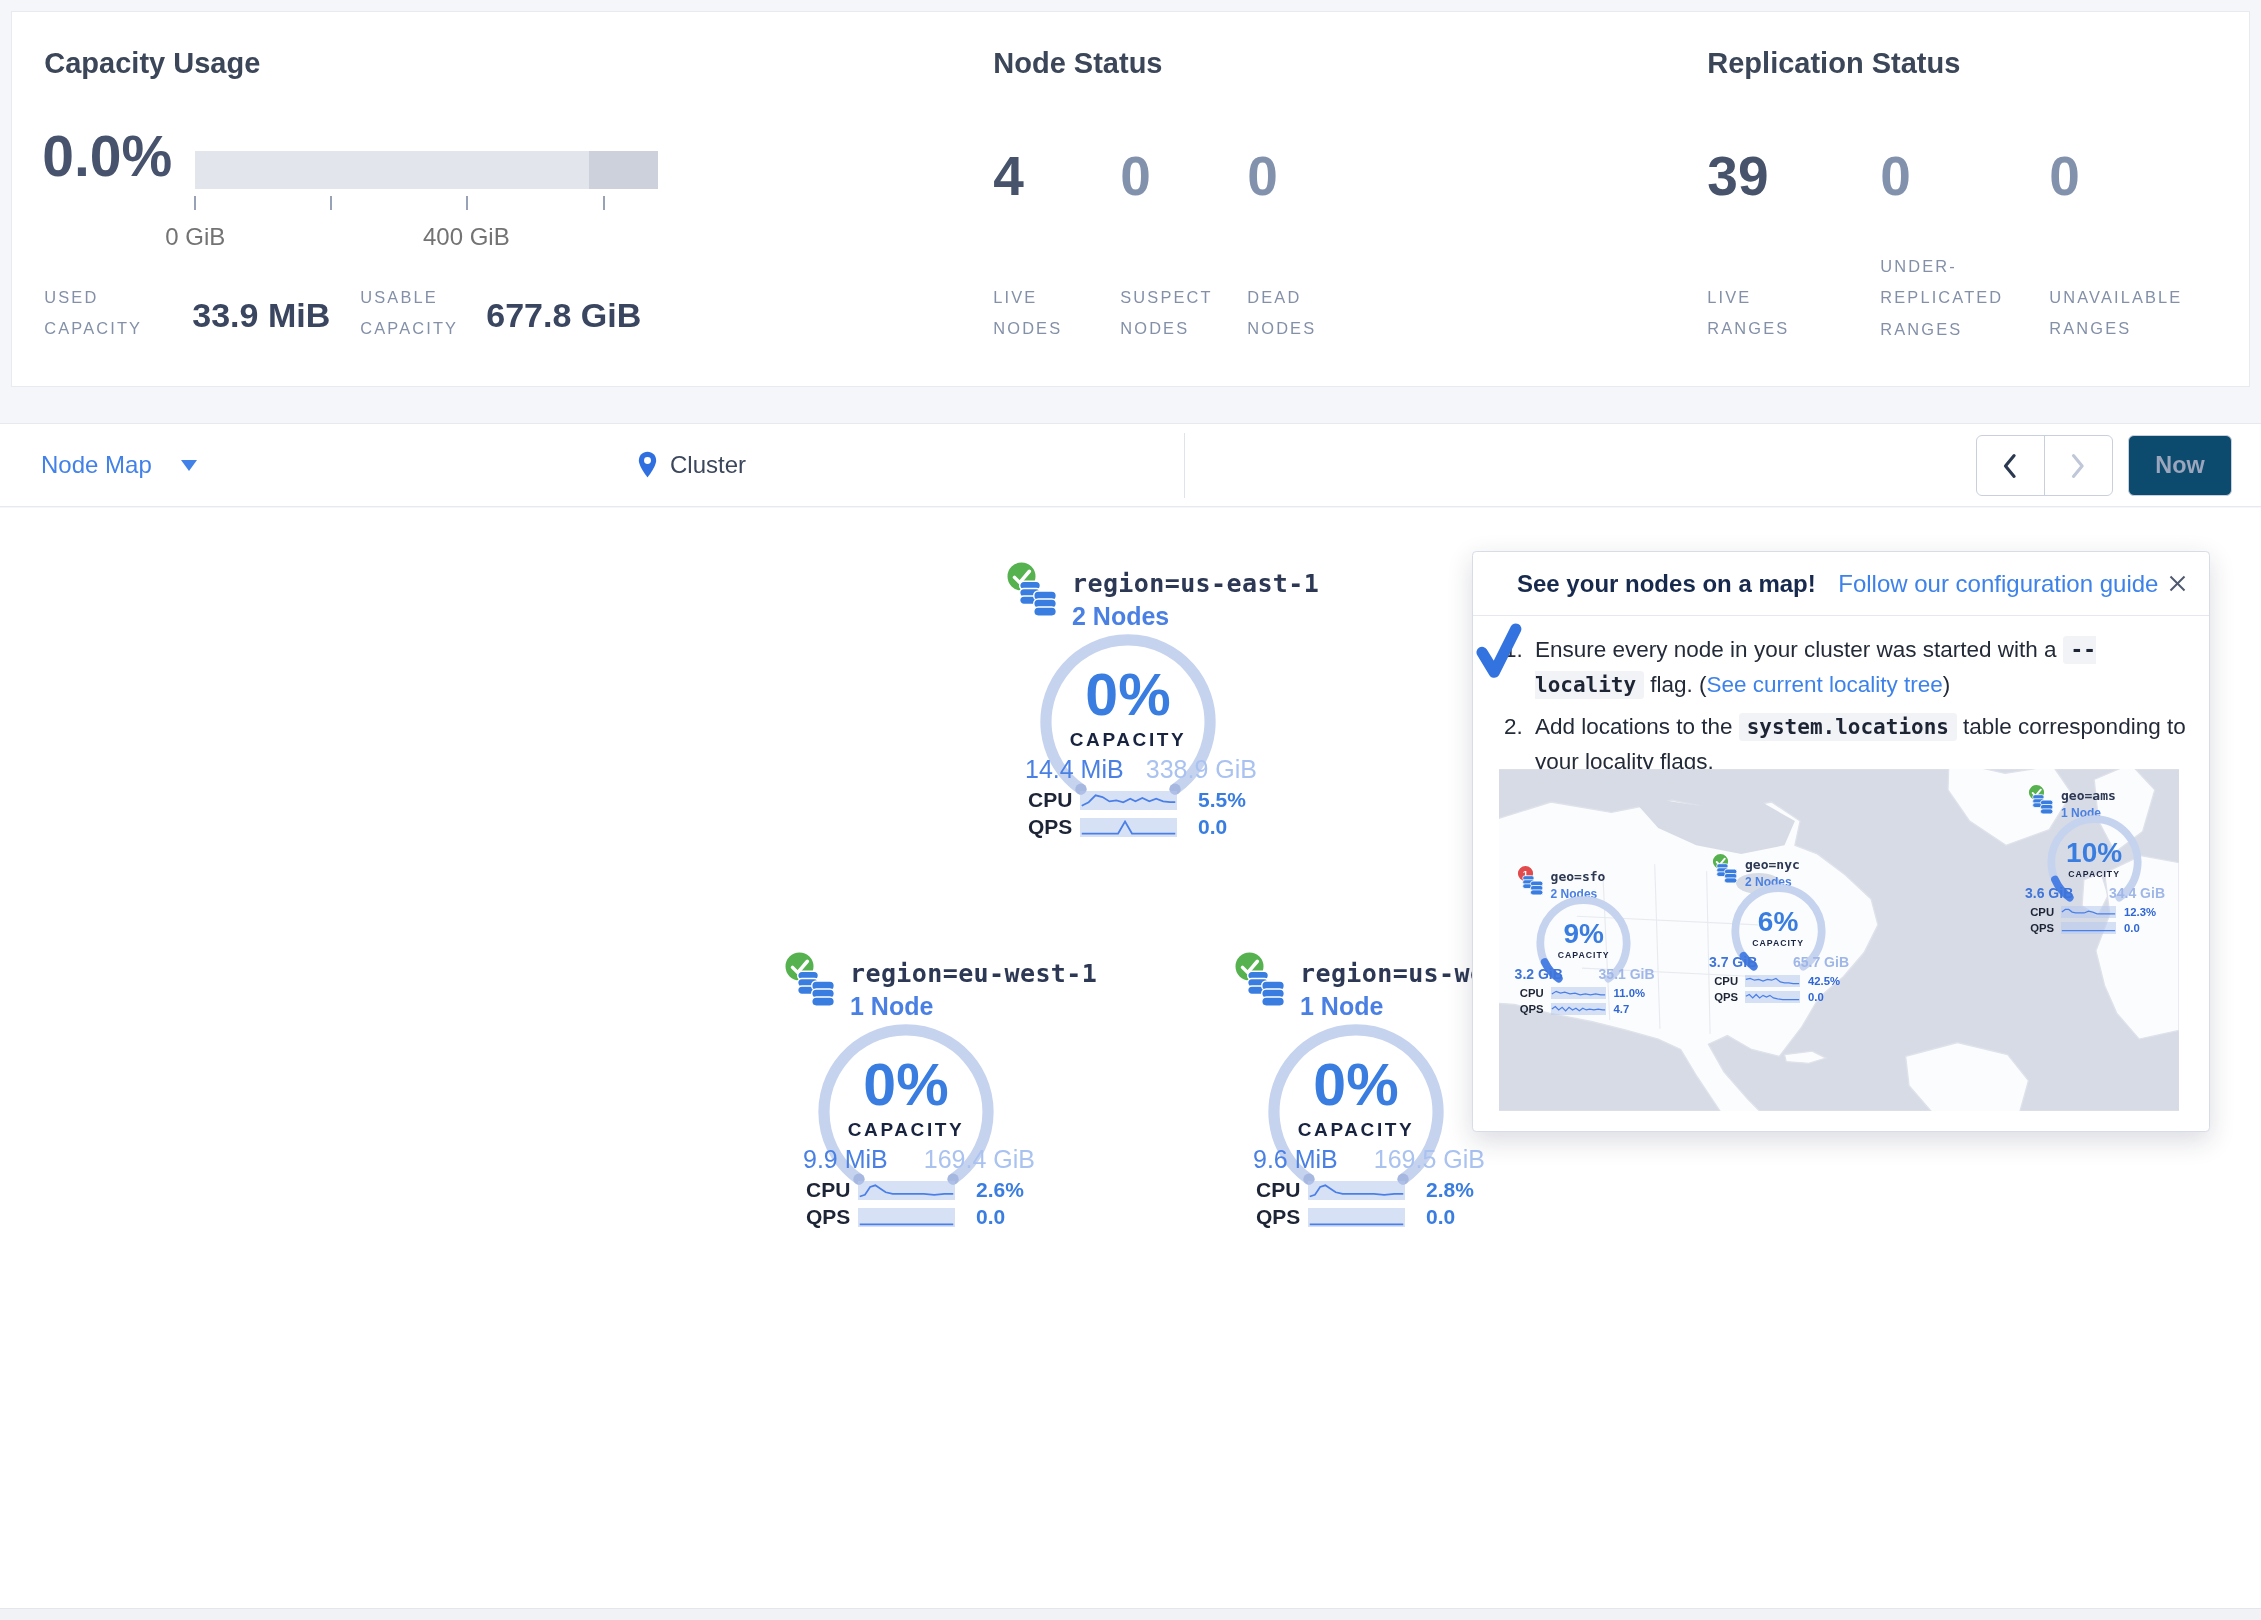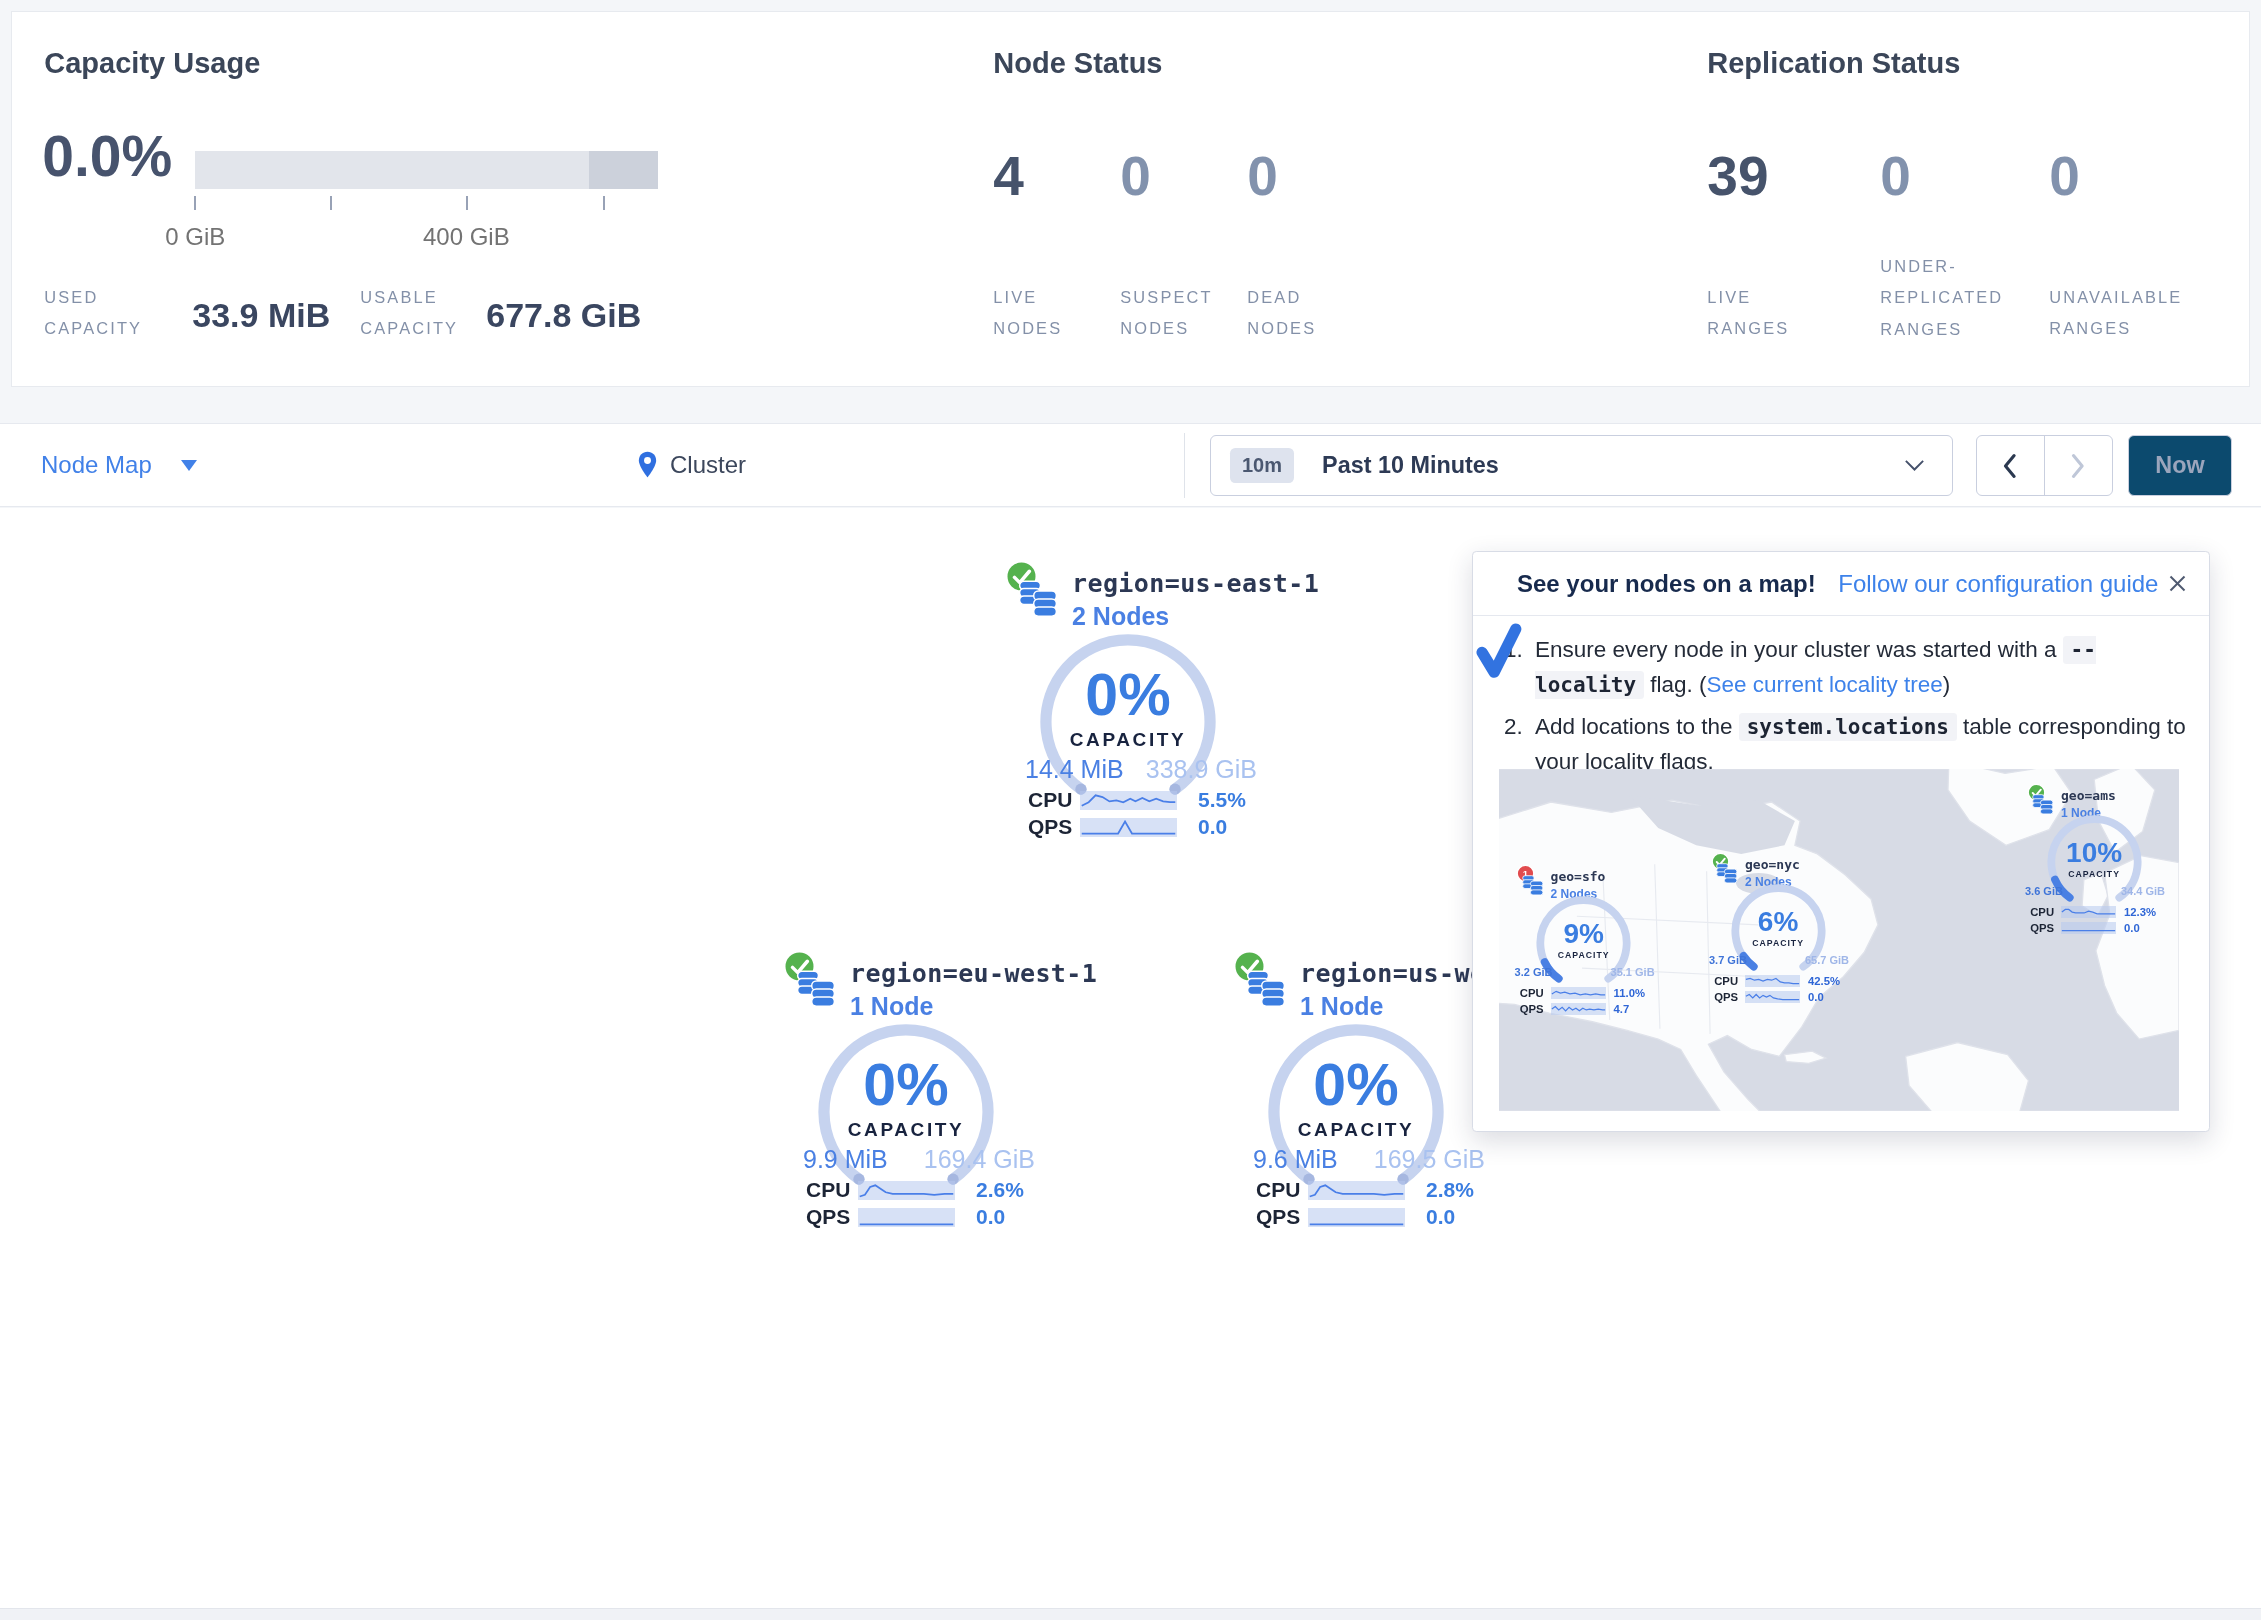--- a/index.html
+++ b/index.html
@@ -102,21 +102,21 @@
   .mn .dbi { position:absolute; left:7px; top:11.3px; width:21.6px; height:21px; }
   .mn .reg { position:absolute; left:36px; top:5.2px; white-space:nowrap;
     font-family:"DejaVu Sans Mono", monospace; font-size:13px; font-weight:700; color:#2c3854; }
   .mn .cnt { position:absolute; left:36px; top:22.5px; font-size:12px; font-weight:700; color:#4a80e3; }
   .mn .gauge { position:absolute; left:15.6px; top:29px; }
   .mn .pct { position:absolute; left:15.6px; top:54px; width:107px; text-align:center;
     font-size:28px; font-weight:700; color:#3a7de0; }
   .mn .capl { position:absolute; left:15.6px; top:86px; width:107px; text-align:center;
     font-size:8.7px; font-weight:700; letter-spacing:1px; color:#18233f; }
   .mn .vals { position:absolute; left:0; top:102px; width:140px; display:flex;
-    justify-content:space-between; font-size:11px; font-weight:700; }
+    justify-content:space-between; font-size:14px; font-weight:700; }
   .mn .used { color:#3f74d8; }  .mn .tot { color:#9fb6e8; }
   .mn .mrow { position:absolute; left:5.2px; width:135px; display:flex; align-items:center; }
   .mn .mrow.cpu { top:123px; }  .mn .mrow.qps { top:139px; }
   .mn .mlabel { width:31px; font-size:11.3px; font-weight:700; color:#1c2435; }
   .mn .spark { width:55px; height:11.3px; background:rgba(182,200,239,.55); }
   .mn .mval { margin-left:7.8px; font-size:11.3px; font-weight:700; color:#2f66d6; }
   .mn-sfo { left:15.6px; top:95px; }
   .mn-nyc { left:210px; top:83px; }
   .mn-ams { left:526px; top:14px; }
 </style>
@@ -186,27 +186,20 @@
     </div>
     <div class="breadcrumb">
       <svg width="21" height="28" viewBox="0 0 24 34">
         <path d="M12 1C6 1 1.5 5.6 1.5 11.5 C1.5 19 12 32 12 32 C12 32 22.5 19 22.5 11.5 C22.5 5.6 18 1 12 1 Z" fill="#2f6fe0"></path>
         <circle cx="12" cy="11.5" r="4.2" fill="#ffffff"></circle>
       </svg>
       <span class="lbl">Cluster</span>
     </div>
     <div class="tb-divider"></div>
 
-    <div class="time-select">
-      <span class="time-badge">10m</span>
-      <span class="time-label">Past 10 Minutes</span>
-      <svg class="time-chevron" width="19" height="11.3" viewBox="0 0 22 13">
-        <polyline points="1,1 11,11 21,1" fill="none" stroke="#44506a" stroke-width="2.2"></polyline>
-      </svg>
-    </div>
     <div class="arrow-group">
       <div class="arrow-btn prev">
         <svg width="15.6" height="26" viewBox="0 0 18 30">
           <polyline points="14,3 4,15 14,27" fill="none" stroke="#2b3950" stroke-width="3.6" stroke-linecap="round" stroke-linejoin="round"></polyline>
         </svg>
       </div>
       <div class="arrow-btn">
         <svg width="15.6" height="26" viewBox="0 0 18 30">
           <polyline points="4,3 14,15 4,27" fill="none" stroke="#bfc7d8" stroke-width="3.6" stroke-linecap="round" stroke-linejoin="round"></polyline>
         </svg>

